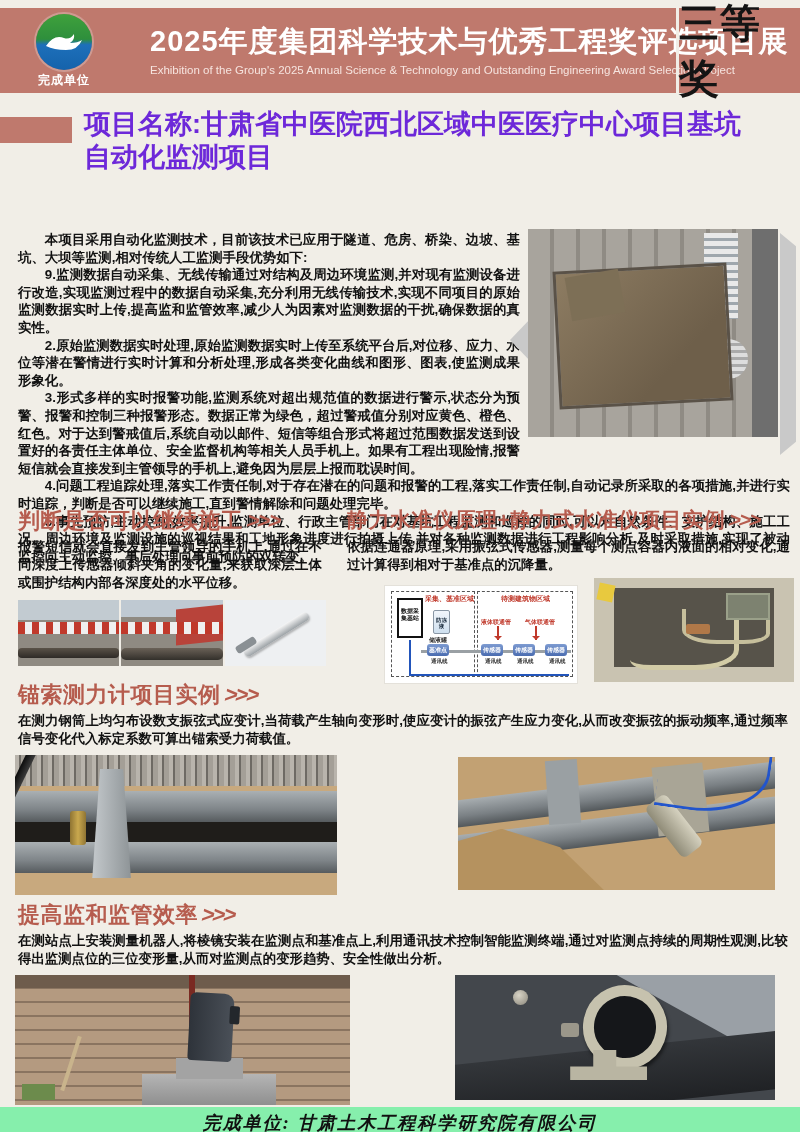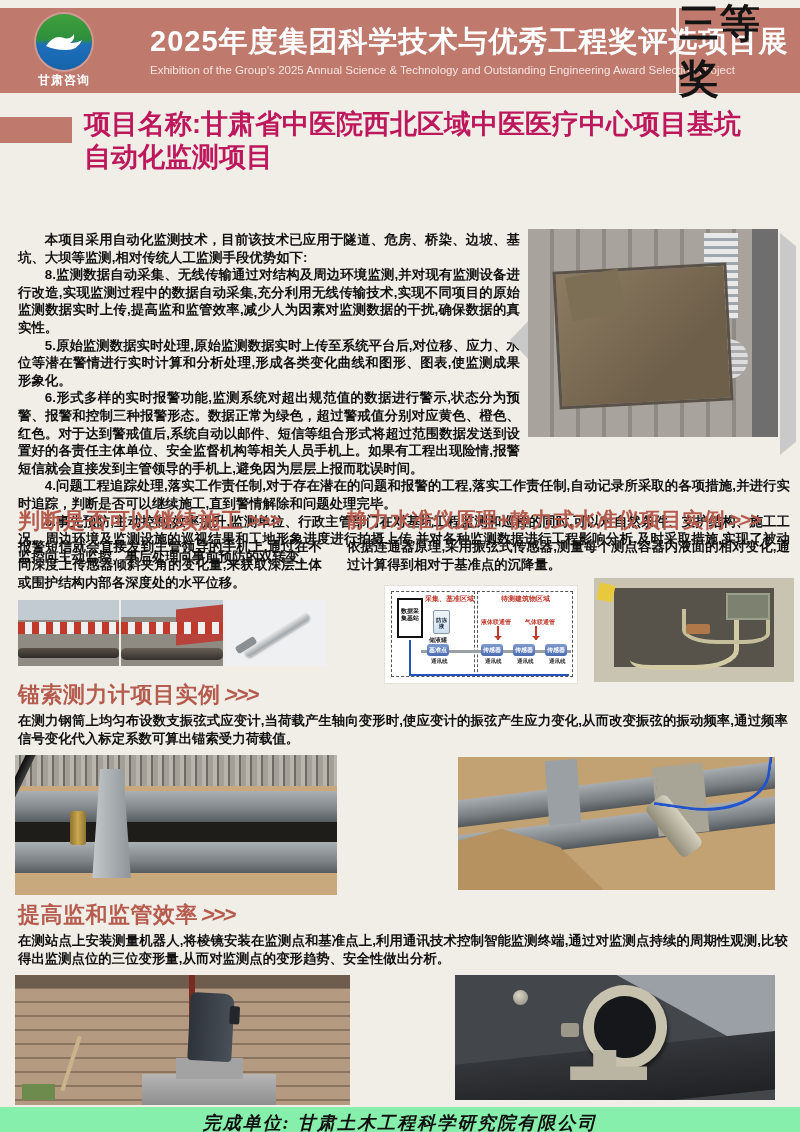--- a/index.html
+++ b/index.html
@@ -12,21 +12,21 @@
   .logo-circle{position:relative;width:56px;height:56px;margin:0 auto;border-radius:50%;background:linear-gradient(180deg,#3fa13c 0%,#2e8f3c 45%,#1d6fba 55%,#1563ab 100%);overflow:hidden;box-shadow:0 0 0 2px rgba(255,255,255,.25);}
   .logo-bird{position:absolute;left:8px;top:18px;width:40px;height:22px;}
   .logo-label{display:block;margin-top:2px;color:#fff;font-size:12px;font-weight:700;letter-spacing:1px;}
   .header-title{position:absolute;left:150px;top:14px;width:520px;color:#fff;font-size:29px;font-weight:900;letter-spacing:1px;white-space:nowrap;}
   .header-sub{position:absolute;left:150px;top:56px;width:525px;color:#f6e4df;font-size:11.5px;font-weight:400;white-space:nowrap;}
   .header-divider{position:absolute;left:676px;top:0;width:3px;height:85px;background:#f1eee7;}
   .award-badge{position:absolute;left:679px;top:0;width:121px;height:85px;display:flex;align-items:center;justify-content:center;color:#141414;font-size:40px;font-weight:900;letter-spacing:1px;}
 
   
   .title-block-bar{position:absolute;left:0;top:117px;width:72px;height:26px;background:#bf796d;}
-  .project-title{position:absolute;left:84px;top:108px;width:700px;color:#be185d;font-size:27px;font-weight:900;line-height:33px;}
+  .project-title{position:absolute;left:84px;top:108px;width:700px;color:#6d28d9;font-size:27px;font-weight:900;line-height:33px;}
 
   
   .intro-banner{position:absolute;left:0;top:193px;width:268px;height:35px;background:#bf796d;clip-path:polygon(0 0,100% 0,89% 100%,0 100%);display:flex;align-items:center;}
   .intro-banner span{color:#fff;font-size:22px;font-weight:900;padding-left:14px;letter-spacing:1px;}
 
   
   .intro-block{position:absolute;left:18px;top:231px;width:772px;height:266px;color:#111;font-size:13.4px;font-weight:700;line-height:17.6px;text-align:justify;}
   .intro-block p{margin:0;text-indent:2em;}
   .photo-float{position:relative;float:right;width:262px;height:212px;margin:-2px 0 4px 8px;}
   .gray-arrow-tip{position:absolute;left:-18px;top:88px;width:22px;height:46px;background:#c9c9c9;clip-path:polygon(100% 0,0 50%,100% 100%);}
@@ -126,21 +126,21 @@
 
 <div class="page">
 
   <div class="header">
     <div class="logo-wrap">
       <div class="logo-circle">
         <svg class="logo-bird" viewBox="0 0 40 22">
           <path d="M2 14 Q10 2 20 6 Q26 8 30 2 Q31 8 26 11 Q34 11 38 8 Q34 18 22 18 Q10 18 2 14 Z" fill="#ffffff"></path>
         </svg>
       </div>
-      <span class="logo-label">甘肃咨询</span>
+      <span class="logo-label">完成单位</span>
     </div>
     <div class="header-title">2025年度集团科学技术与优秀工程奖评选项目展</div>
     <div class="header-sub">Exhibition of the Group's 2025 Annual Science &amp; Technology and Outstanding Engineering Award Selection Project</div>
     <div class="header-divider"></div>
     <div class="award-badge">三等奖</div>
   </div>
 
   <div class="title-block-bar"></div>
   <div class="project-title">
     <div>项目名称:甘肃省中医院西北区域中医医疗中心项目基坑</div>
@@ -155,23 +155,23 @@
       <div class="photo photo-aerial">
         <div class="pa-city"></div>
         <div class="pa-road"></div>
         <div class="pa-tower"></div>
         <div class="pa-round"></div>
         <div class="pa-pit"></div>
         <div class="pa-ramp"></div>
       </div>
     </div>
     <p>本项目采用自动化监测技术，目前该技术已应用于隧道、危房、桥染、边坡、基坑、大坝等监测,相对传统人工监测手段优势如下:</p>
-    <p>8.监测数据自动采集、无线传输通过对结构及周边环境监测,并对现有监测设备进行改造,实现监测过程中的数据自动采集,充分利用无线传输技术,实现不同项目的原始监测数据实时上传,提高监和监管效率,减少人为因素对监测数据的干扰,确保数据的真实性。</p>
-    <p>5.原始监测数据实时处理,原始监测数据实时上传至系统平台后,对位移、应力、水位等潜在警情进行实时计算和分析处理,形成各类变化曲线和图形、图表,使监测成果形象化。</p>
-    <p>6.形式多样的实时报警功能,监测系统对超出规范值的数据进行警示,状态分为预警、报警和控制三种报警形态。数据正常为绿色，超过警戒值分别对应黄色、橙色、红色。对于达到警戒值后,系统自动以邮件、短信等组合形式将超过范围数据发送到设置好的各责任主体单位、安全监督机构等相关人员手机上。如果有工程出现险情,报警短信就会直接发到主管领导的手机上,避免因为层层上报而耽误时间。</p>
+    <p>9.监测数据自动采集、无线传输通过对结构及周边环境监测,并对现有监测设备进行改造,实现监测过程中的数据自动采集,充分利用无线传输技术,实现不同项目的原始监测数据实时上传,提高监和监管效率,减少人为因素对监测数据的干扰,确保数据的真实性。</p>
+    <p>2.原始监测数据实时处理,原始监测数据实时上传至系统平台后,对位移、应力、水位等潜在警情进行实时计算和分析处理,形成各类变化曲线和图形、图表,使监测成果形象化。</p>
+    <p>3.形式多样的实时报警功能,监测系统对超出规范值的数据进行警示,状态分为预警、报警和控制三种报警形态。数据正常为绿色，超过警戒值分别对应黄色、橙色、红色。对于达到警戒值后,系统自动以邮件、短信等组合形式将超过范围数据发送到设置好的各责任主体单位、安全监督机构等相关人员手机上。如果有工程出现险情,报警短信就会直接发到主管领导的手机上,避免因为层层上报而耽误时间。</p>
     <p>4.问题工程追踪处理,落实工作责任制,对于存在潜在的问题和报警的工程,落实工作责任制,自动记录所采取的各项措施,并进行实时追踪，判断是否可以继续施工,直到警情解除和问题处理完毕。</p>
     <p>5.事先预防,主动控制,效率提升,监测单位、行政主管部门在对基坑工程监测和巡检的同时,可以对自然条件、支护结构、施工工况、周边环境及监测设施的巡视结果和工地形象进度进行拍摄上传,并对各种监测数据进行工程影响分析,及时采取措施,实现了被动监控向主动监控、事后处理向事前预防的双转变。</p>
   </div>
 
   <div class="sec-title" style="left:18px;top:506px;">
     <span>判断是否可以继续施工</span><span class="sec-arrows">&gt;&gt;&gt;</span>
   </div>
   <div class="sec-body" style="left:18px;top:538px;width:304px;">报警短信就会直接发到主管领导的手机上,通过在不同深度上传感器倾斜夹角的变化量,来获取深层土体或围护结构内部各深度处的水平位移。</div>
   <div class="strip">
     <div class="photo site1">

